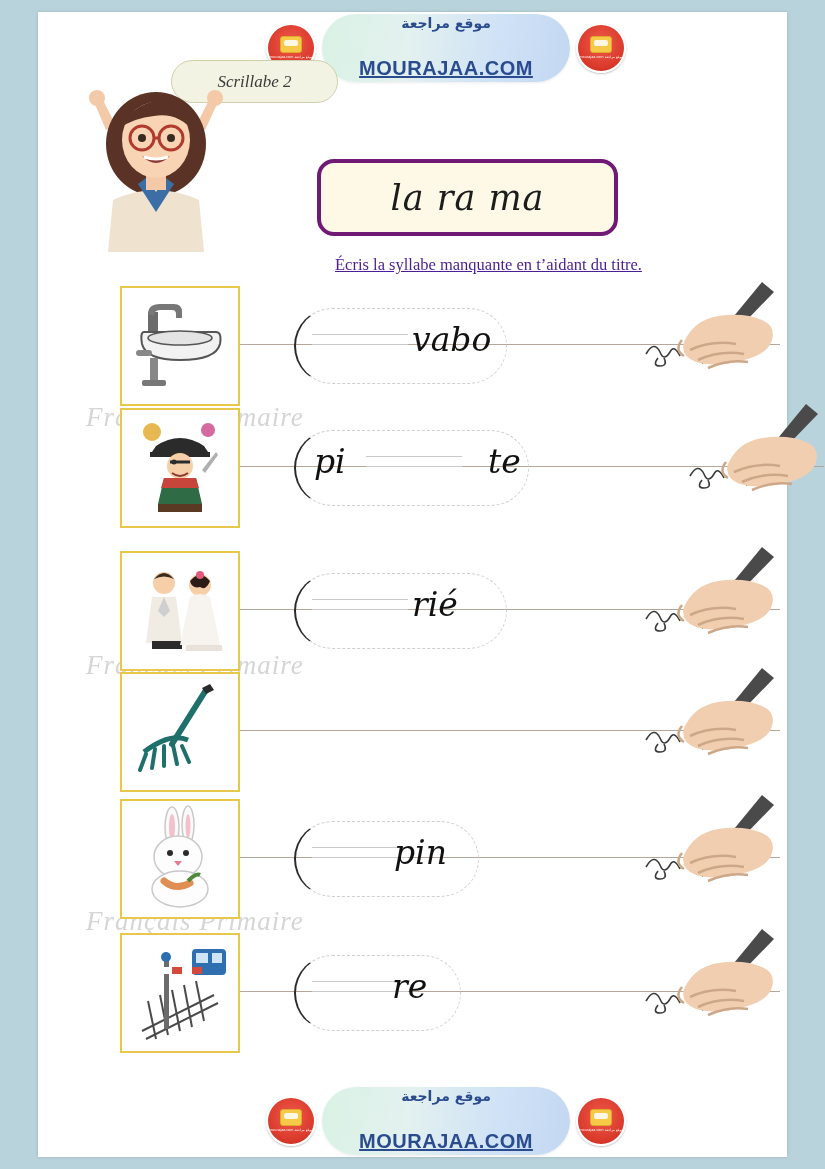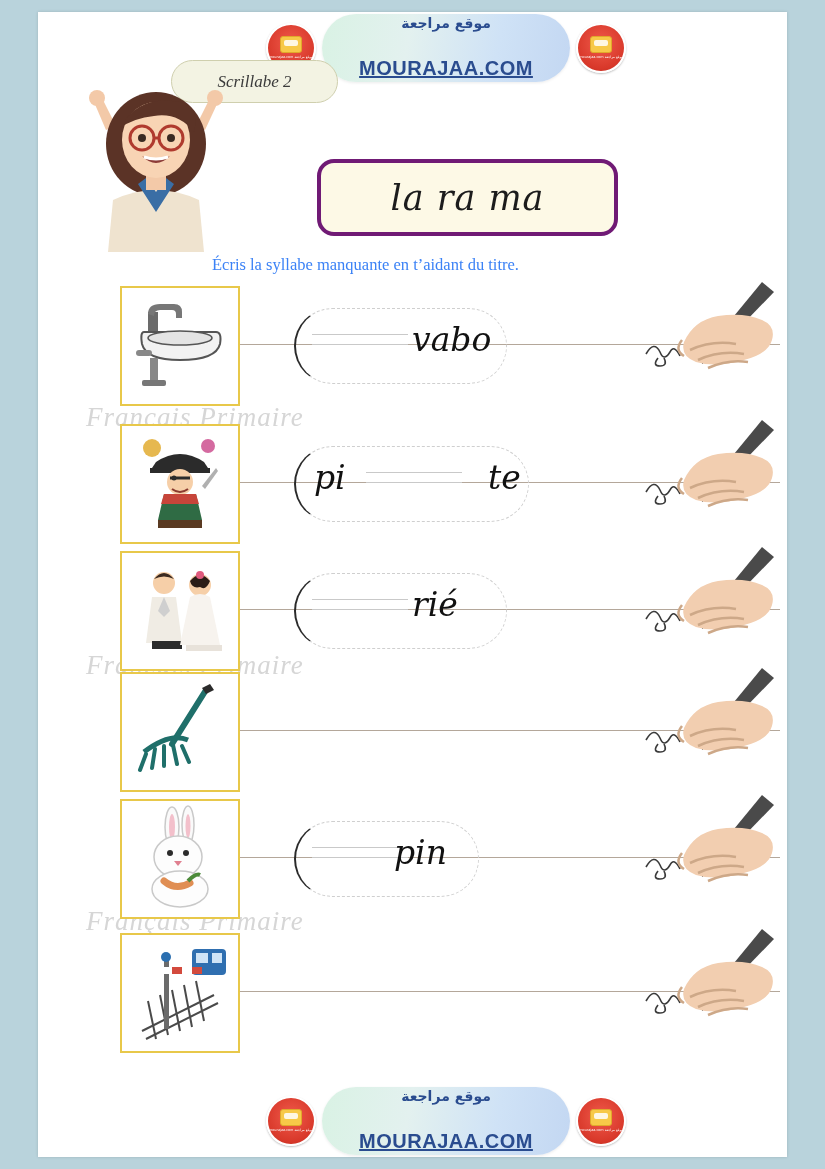--- a/index.html
+++ b/index.html
@@ -96,22 +96,23 @@
   .title-box span{
     font-family:"DejaVu Serif", serif;
     font-style:italic;font-size:35px;color:#1c1c1c;
     letter-spacing:1px;
   }
 
   
   .instruction{
     position:absolute;left:174px;top:243px;width:430px;
     font-family:"Liberation Serif", serif;
-    font-size:16.5px;color:#3b82f6;
-    text-align:left;
+    font-size:16.5px;color:#4c1d95;
+    text-decoration:underline;
+    text-align:right;
   }
 
   
   .row{position:absolute;left:82px;width:660px;height:116px;}
   .thumb{
     position:absolute;left:0;top:0;
     width:116px;height:116px;
     border:2px solid #e8c84a;
     background:#fff;
     overflow:hidden;
@@ -260,21 +261,21 @@
       <path d="M102 2 L114 12 L52 76 L42 84 L46 70 Z" fill="#4a4a4a"></path>
       <path d="M46 70 L42 84 L52 76 Z" fill="#2a2a2a"></path>
       <path d="M24 62 q10 -22 34 -26 q26 -4 44 4 q14 6 10 20 q-4 14 -28 20 q-28 8 -48 2 q-16 -6 -12 -20 z" fill="#f2ceb0"></path>
       <path d="M30 70 q22 -10 46 -6" stroke="#cda888" stroke-width="2.5" fill="none"></path>
       <path d="M38 80 q22 -10 46 -6" stroke="#cda888" stroke-width="2.5" fill="none"></path>
       <path d="M48 88 q20 -9 40 -6" stroke="#cda888" stroke-width="2.5" fill="none"></path>
       <path d="M22 60 q-8 10 2 16" stroke="#cda888" stroke-width="2.5" fill="none"></path>
     </svg>
   </div>
 
-  <div class="row" style="top:412px;">
+  <div class="row" style="top:396px;padding-left:44px;">
     <div class="thumb">
       <svg viewBox="0 0 116 116" width="116" height="116">
         <rect x="0" y="0" width="116" height="116" fill="#fff"></rect>
         <circle cx="30" cy="22" r="9" fill="#e6b84f"></circle>
         <circle cx="86" cy="20" r="7" fill="#d46aa0"></circle>
         <path d="M34 36 q24 -16 48 0 l4 6 h-56 z" fill="#2b2b2b"></path>
         <path d="M28 42 h60 v5 h-60 z" fill="#2b2b2b"></path>
         <circle cx="58" cy="56" r="13" fill="#f6cfa8"></circle>
         <path d="M48 52 h20" stroke="#2b2b2b" stroke-width="3"></path>
         <circle cx="52" cy="52" r="2.5" fill="#2b2b2b"></circle>
@@ -442,20 +443,28 @@
           <path d="M74 46 L82 86"></path>
         </g>
         <rect x="42" y="24" width="5" height="70" fill="#6b6b6b"></rect>
         <path d="M40 32 h40 v7 h-40z" fill="#d34a3d"></path>
         <path d="M40 32 h10 v7 h-10z" fill="#fff"></path>
         <path d="M60 32 h10 v7 h-10z" fill="#fff"></path>
         <circle cx="44" cy="22" r="5" fill="#2b6fb0"></circle>
       </svg>
     </div>
     <div class="rule"></div>
+    <div class="word-wrap">
+      <div class="oval solid-left" style="width:164px;"></div>
+      <div class="blank-lines" style="left:18px;">
+          <i></i>
+          <i></i>
+        </div>
+      <div class="word" style="left:98px;">re</div>
+    </div>
     <svg class="scribble" viewBox="0 0 40 32">
       <path d="M2 16 q8 -14 14 -2 q4 10 10 0 q4 -8 10 4" stroke="#3b3b3b" stroke-width="1.6" fill="none"></path>
       <path d="M14 20 q-6 8 2 8 q8 0 4 -8" stroke="#3b3b3b" stroke-width="1.6" fill="none"></path>
     </svg>
     <svg class="hand" viewBox="0 0 120 110">
       <path d="M102 2 L114 12 L52 76 L42 84 L46 70 Z" fill="#4a4a4a"></path>
       <path d="M46 70 L42 84 L52 76 Z" fill="#2a2a2a"></path>
       <path d="M24 62 q10 -22 34 -26 q26 -4 44 4 q14 6 10 20 q-4 14 -28 20 q-28 8 -48 2 q-16 -6 -12 -20 z" fill="#f2ceb0"></path>
       <path d="M30 70 q22 -10 46 -6" stroke="#cda888" stroke-width="2.5" fill="none"></path>
       <path d="M38 80 q22 -10 46 -6" stroke="#cda888" stroke-width="2.5" fill="none"></path>

